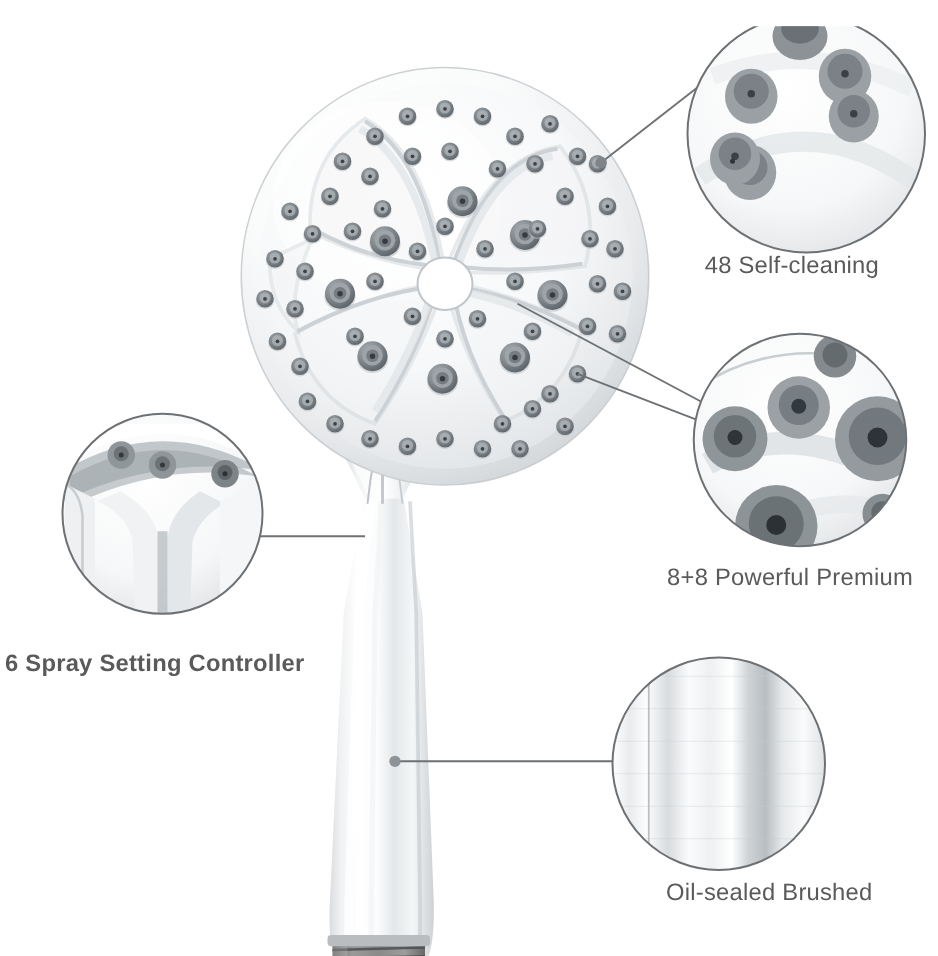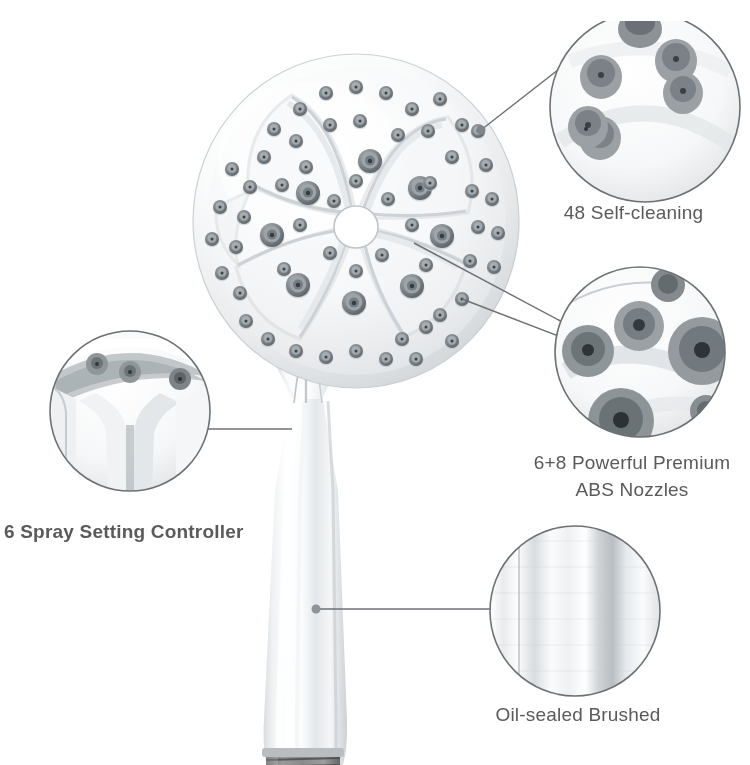--- a/index.html
+++ b/index.html
@@ -345,25 +345,24 @@
       </g>
       <circle cx="575" cy="590" r="85" fill="none" stroke="#6e7174" stroke-width="1.6"></circle>
     </g>
   </svg>
 
   <div class="callout-label" style="left:517px;top:178px;width:233px;">
     <span class="cl-line">48 Self-cleaning</span>
   </div>
 
   <div class="callout-label" style="left:514px;top:428px;width:236px;">
-    <span class="cl-line">6+8 Powerful Premium</span>
-    <span class="cl-line">ABS Nozzles</span>
+    <span class="cl-line">8+8 Powerful Premium</span>
   </div>
 
   <div class="callout-label" style="left:4px;top:497px;width:240px;text-align:left;font-weight:bold;">
     <span class="cl-line">6 Spray Setting Controller</span>
   </div>
 
-  <div class="callout-label" style="left:458px;top:680px;width:240px;">
+  <div class="callout-label" style="left:458px;top:680px;width:240px;text-align:right;">
     <span class="cl-line">Oil-sealed Brushed</span>
   </div>
 
 </div>
 
 </body></html>

